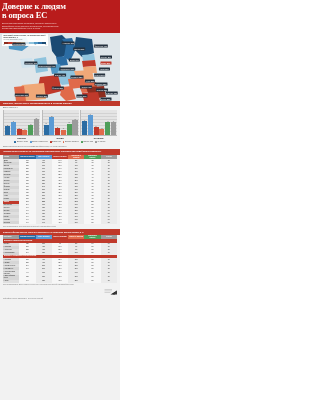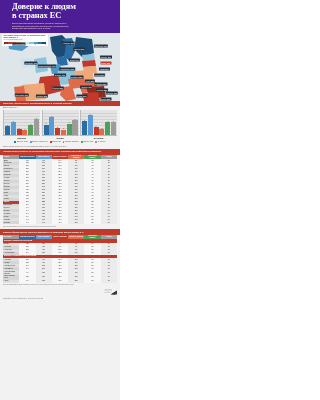--- a/index.html
+++ b/index.html
@@ -5,21 +5,21 @@
   * { box-sizing: border-box; margin: 0; padding: 0; }
   html, body {
     width: 120px; height: 400px;
     background: #ffffff;
     font-family: "Liberation Sans", sans-serif;
     overflow: hidden;
   }
   .page { width: 120px; height: 400px; position: relative; background: #f2f2f2; }
 
   
-  .header { background: #4c1d95; padding: 3px 4px 3px 12px; position: relative; }
+  .header { background: #b91c1c; padding: 3px 4px 3px 2px; position: relative; }
   .title {
     color: #ffffff; font-weight: bold; line-height: 1.04;
     font-size: 8.4px; letter-spacing: -0.1px;
     font-family: "Liberation Serif", serif;
   }
   .subtitle {
     color: #f6d5d0; font-size: 1.9px; line-height: 1.35;
     margin-top: 1.5px; max-width: 66px;
   }
 
@@ -96,21 +96,21 @@
   .logo { width: 13px; height: 7px; }
 </style>
 </head>
 <body>
 
 <div class="page">
 
   <div class="header">
     <div class="title">
       <div>Доверие к людям</div>
-      <div>в странах ЕС</div>
+      <div>в опроса ЕС</div>
     </div>
     <div class="subtitle">Данные Евробарометра показывают, насколько жители стран Европейского союза доверяют другим людям, государственным институтам и Европейскому союзу в целом.</div>
   </div>
 
   <div class="map-wrap">
     <svg class="map-svg" viewBox="0 0 120 68" preserveAspectRatio="none">
       <rect x="0" y="0" width="120" height="68" fill="#dfe6ea"></rect>
       <path d="M8 6 L26 4 L30 12 L22 18 L9 16 Z" fill="#4f97c4"></path>
       <path d="M50 4 L62 2 L70 10 L66 22 L58 26 L52 18 Z" fill="#1b4a73"></path>
       <path d="M62 6 L72 5 L76 16 L70 28 L64 24 L66 12 Z" fill="#2b6ca3"></path>

